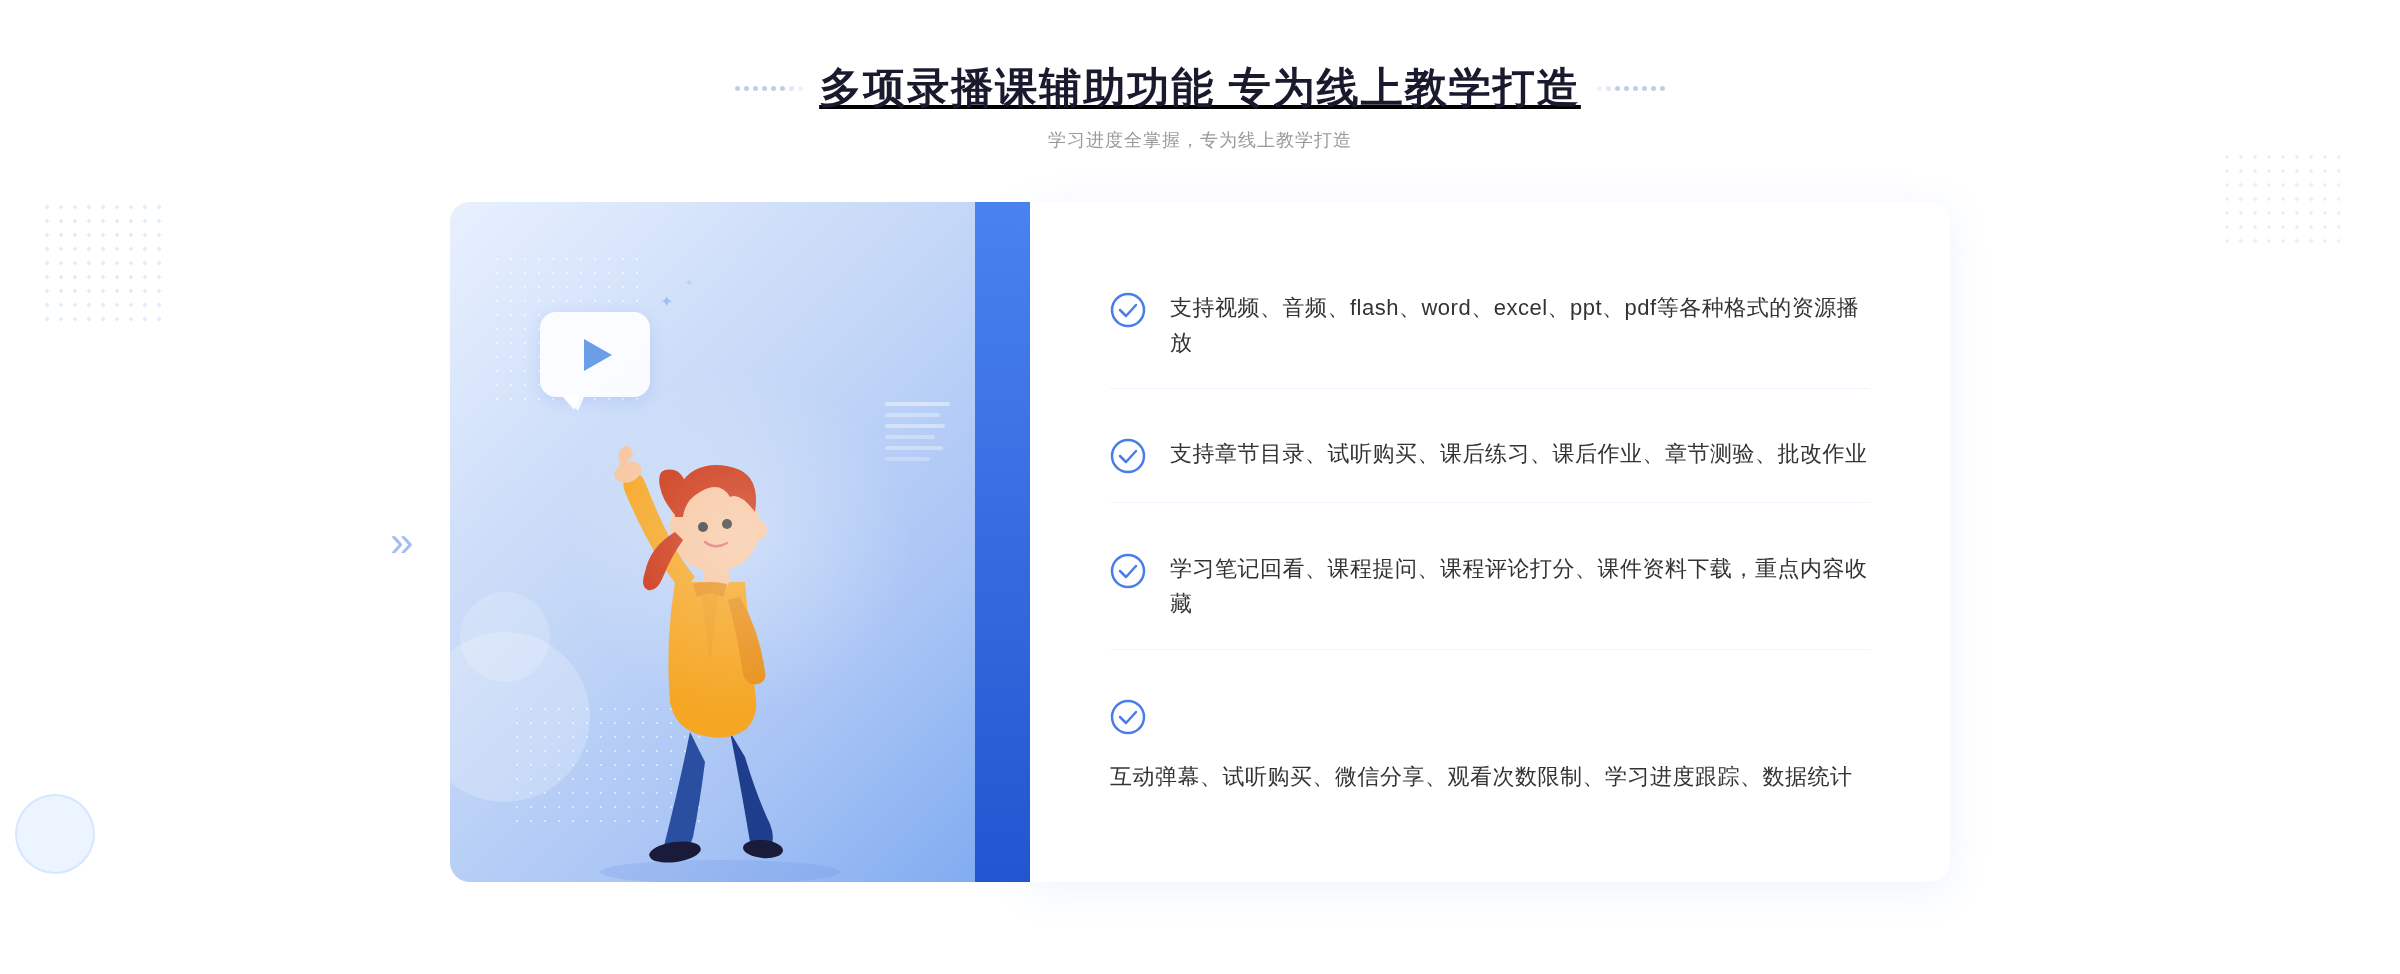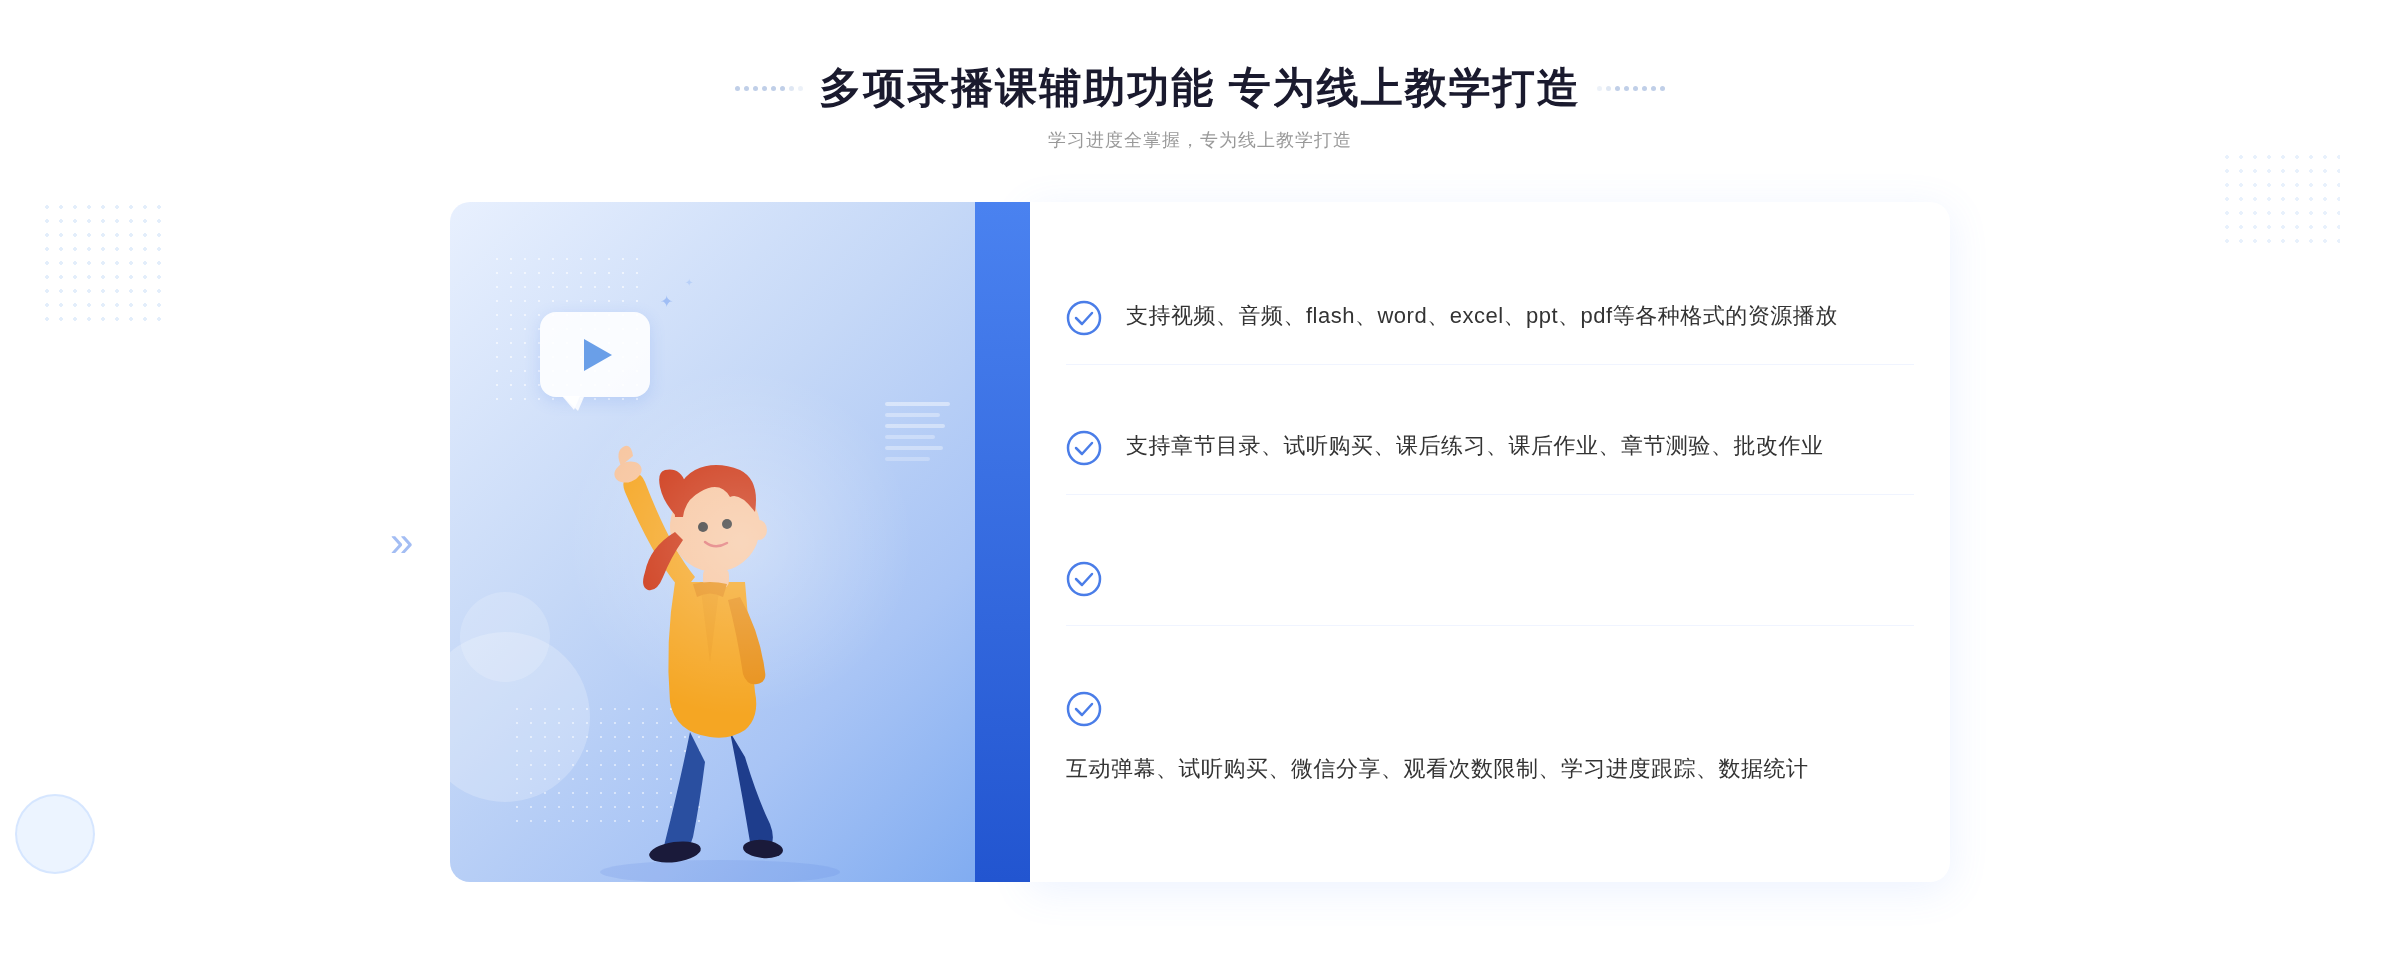--- a/index.html
+++ b/index.html
@@ -28,20 +28,21 @@
       margin-bottom: 50px;
       position: relative;
     }
 
     .header-title-row {
       display: flex;
       align-items: center;
       justify-content: center;
       gap: 16px;
       margin-bottom: 12px;
+      text-decoration: underline;
     }
 
     .header-dots {
       display: flex;
       gap: 4px;
       align-items: center;
     }
 
     .header-dots span {
       width: 5px;
@@ -136,21 +137,21 @@
       width: 60px;
       background: linear-gradient(180deg, #4a7de8 0%, #2a5fd8 100%);
       border-radius: 0 0 0 0;
     }
 
     
     .features-panel {
       flex: 1;
       background: #fff;
       border-radius: 0 20px 20px 0;
-      padding: 50px 36px;
+      padding: 50px 80px;
       box-shadow: 0 8px 40px rgba(100,150,255,0.12);
       display: flex;
       flex-direction: column;
       justify-content: space-around;
     }
 
     .feature-item {
       display: flex;
       align-items: flex-start;
       gap: 24px;
@@ -335,20 +336,21 @@
         <span class="feature-text">支持章节目录、试听购买、课后练习、课后作业、章节测验、批改作业</span>
       </div>
 
       <div class="feature-item">
         <div class="check-icon">
           <svg viewBox="0 0 36 36" fill="none" xmlns="http://www.w3.org/2000/svg">
             <circle cx="18" cy="18" r="16" stroke="#4a7de8" stroke-width="2.5"></circle>
             <polyline points="10,18 16,24 26,13" stroke="#4a7de8" stroke-width="2.5" stroke-linecap="round" stroke-linejoin="round"></polyline>
           </svg>
         </div>
+        <span class="feature-text">学习笔记回看、课程提问、课程评论打分、课件资料下载，重点内容收藏</span>
       </div>
 
       <div class="feature-item">
         <div class="check-icon">
           <svg viewBox="0 0 36 36" fill="none" xmlns="http://www.w3.org/2000/svg">
             <circle cx="18" cy="18" r="16" stroke="#4a7de8" stroke-width="2.5"></circle>
             <polyline points="10,18 16,24 26,13" stroke="#4a7de8" stroke-width="2.5" stroke-linecap="round" stroke-linejoin="round"></polyline>
           </svg>
         </div>
         <span class="feature-text">互动弹幕、试听购买、微信分享、观看次数限制、学习进度跟踪、数据统计</span>

